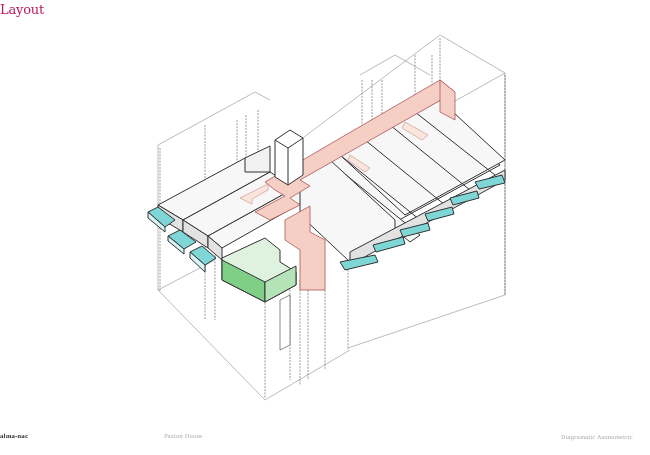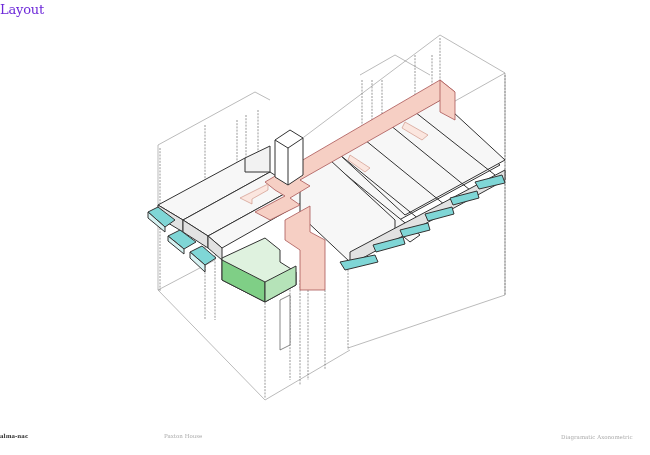--- a/index.html
+++ b/index.html
@@ -1,17 +1,17 @@
 <!DOCTYPE html>
 <html><head>
   <meta charset="utf-8">
   <style>
     html, body { margin: 0; padding: 0; background: #ffffff; }
     body { width: 650px; height: 455px; position: relative; overflow: hidden; font-family: "DejaVu Serif", serif; }
-    .page-title { position: absolute; left: 0; top: 2px; font-size: 13px; color: #6d28d9; font-family: "DejaVu Serif", serif; letter-spacing: -0.2px; }
+    .page-title { position: absolute; left: 0; top: 2px; font-size: 13px; color: #be185d; font-family: "DejaVu Serif", serif; letter-spacing: -0.2px; }
     .footer-left { position: absolute; left: 0; top: 433px; font-size: 5.5px; color: #333; font-weight: bold; font-family: "DejaVu Serif", serif; }
     .footer-center { position: absolute; left: 164px; top: 433px; font-size: 5.5px; color: #aaa; font-family: "DejaVu Serif", serif; }
     .footer-right { position: absolute; left: 561px; top: 434px; font-size: 5.5px; color: #aaa; font-family: "DejaVu Serif", serif; }
     svg.axo { position: absolute; left: 0; top: 0; }
     .dash { fill: none; stroke: #555; stroke-width: 0.6; stroke-dasharray: 2 1.2; }
     .thin { fill: none; stroke: #777; stroke-width: 0.5; }
     .slab { stroke: #333; stroke-width: 1; stroke-linejoin: round; }
   </style>
 </head>
 <body>

